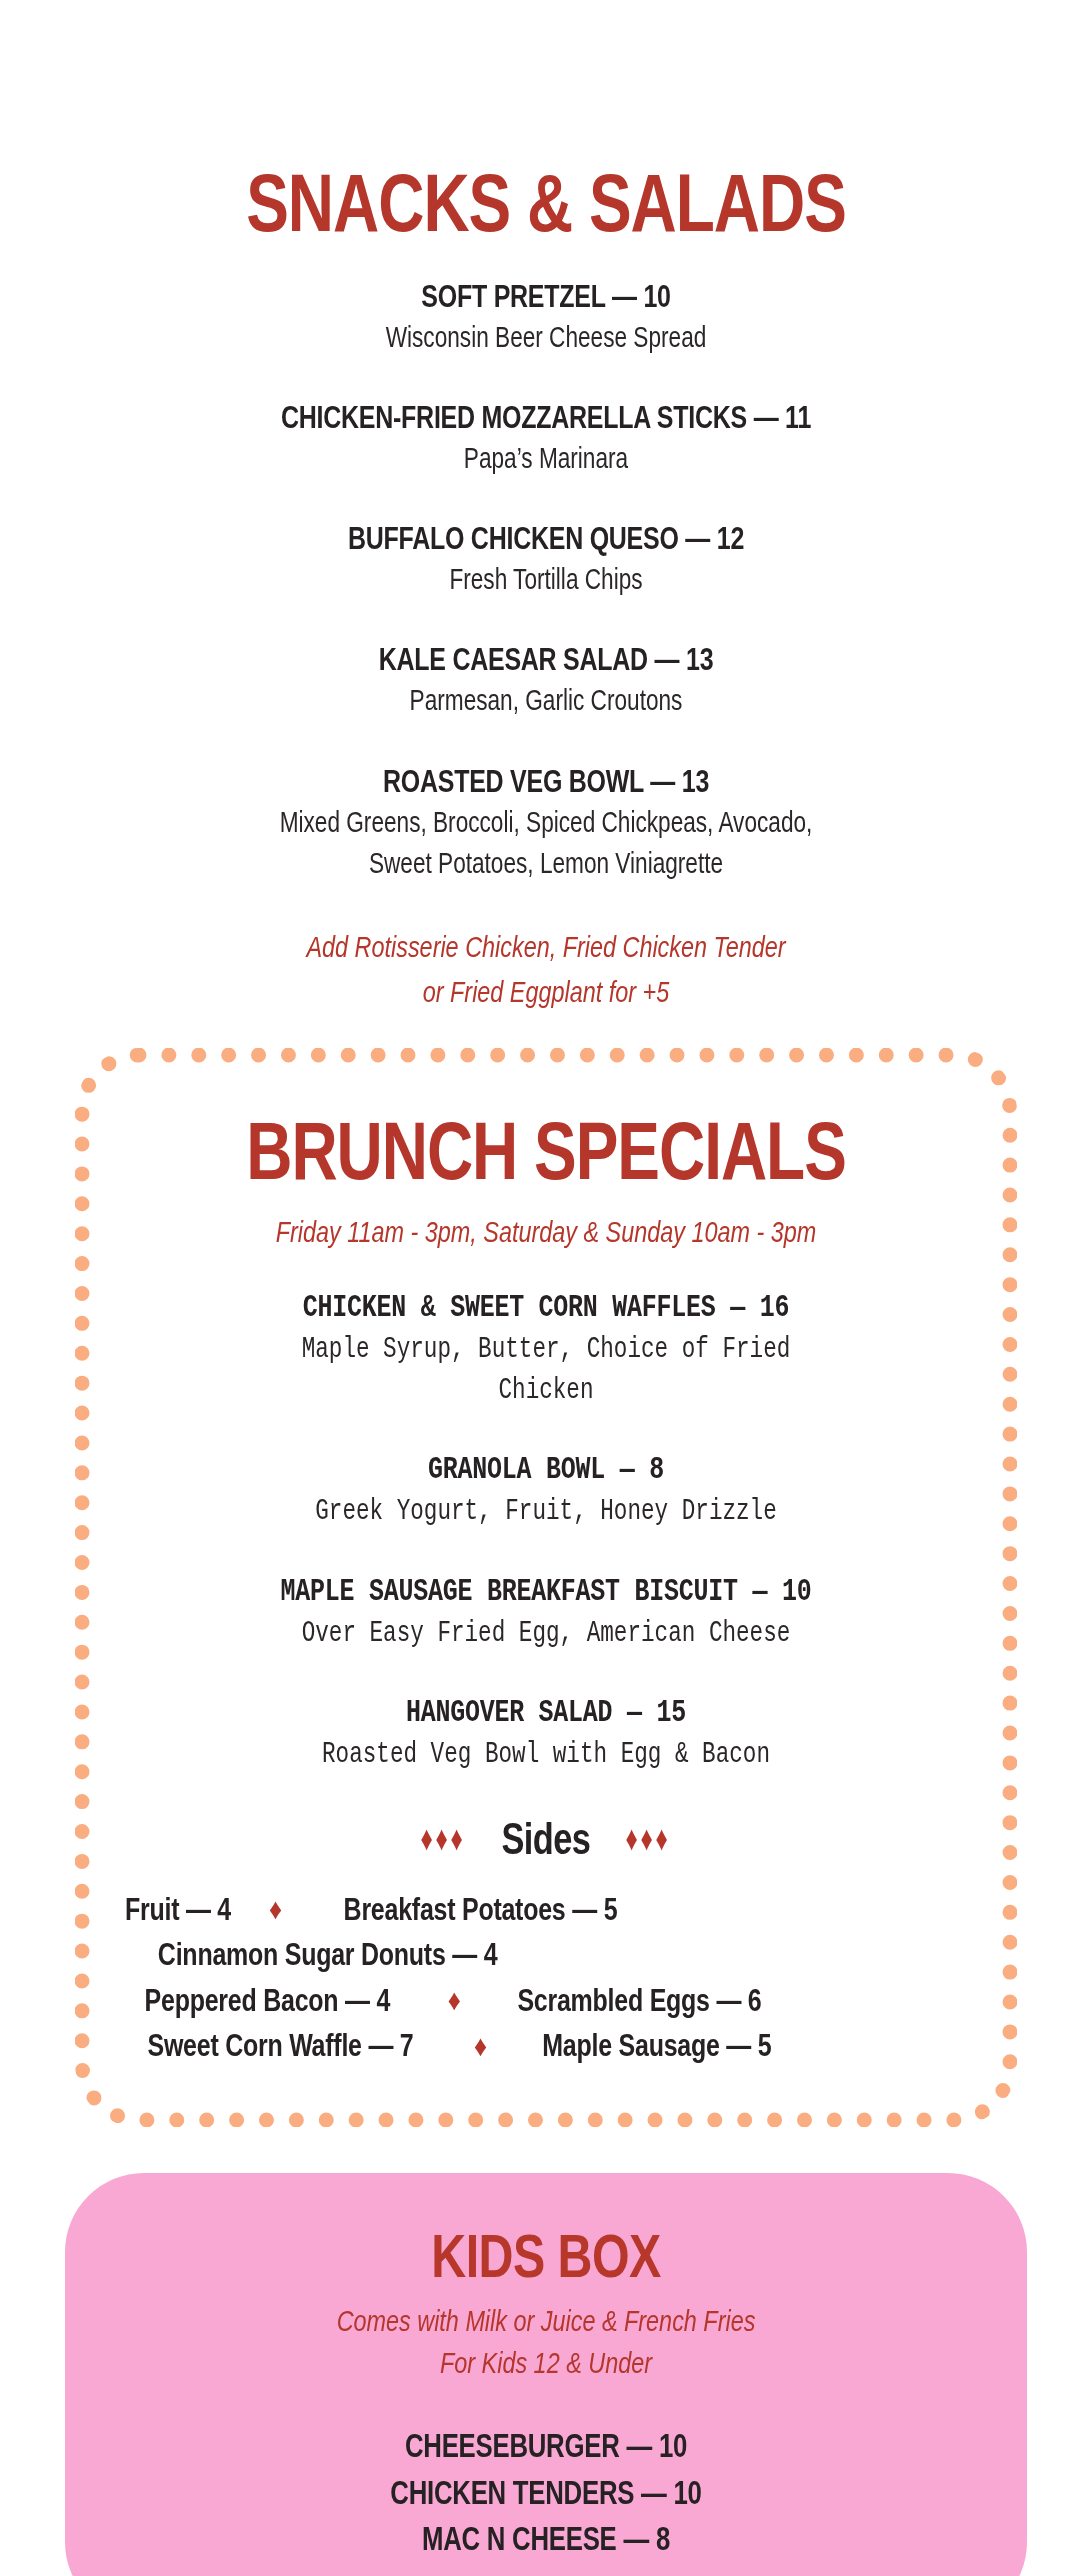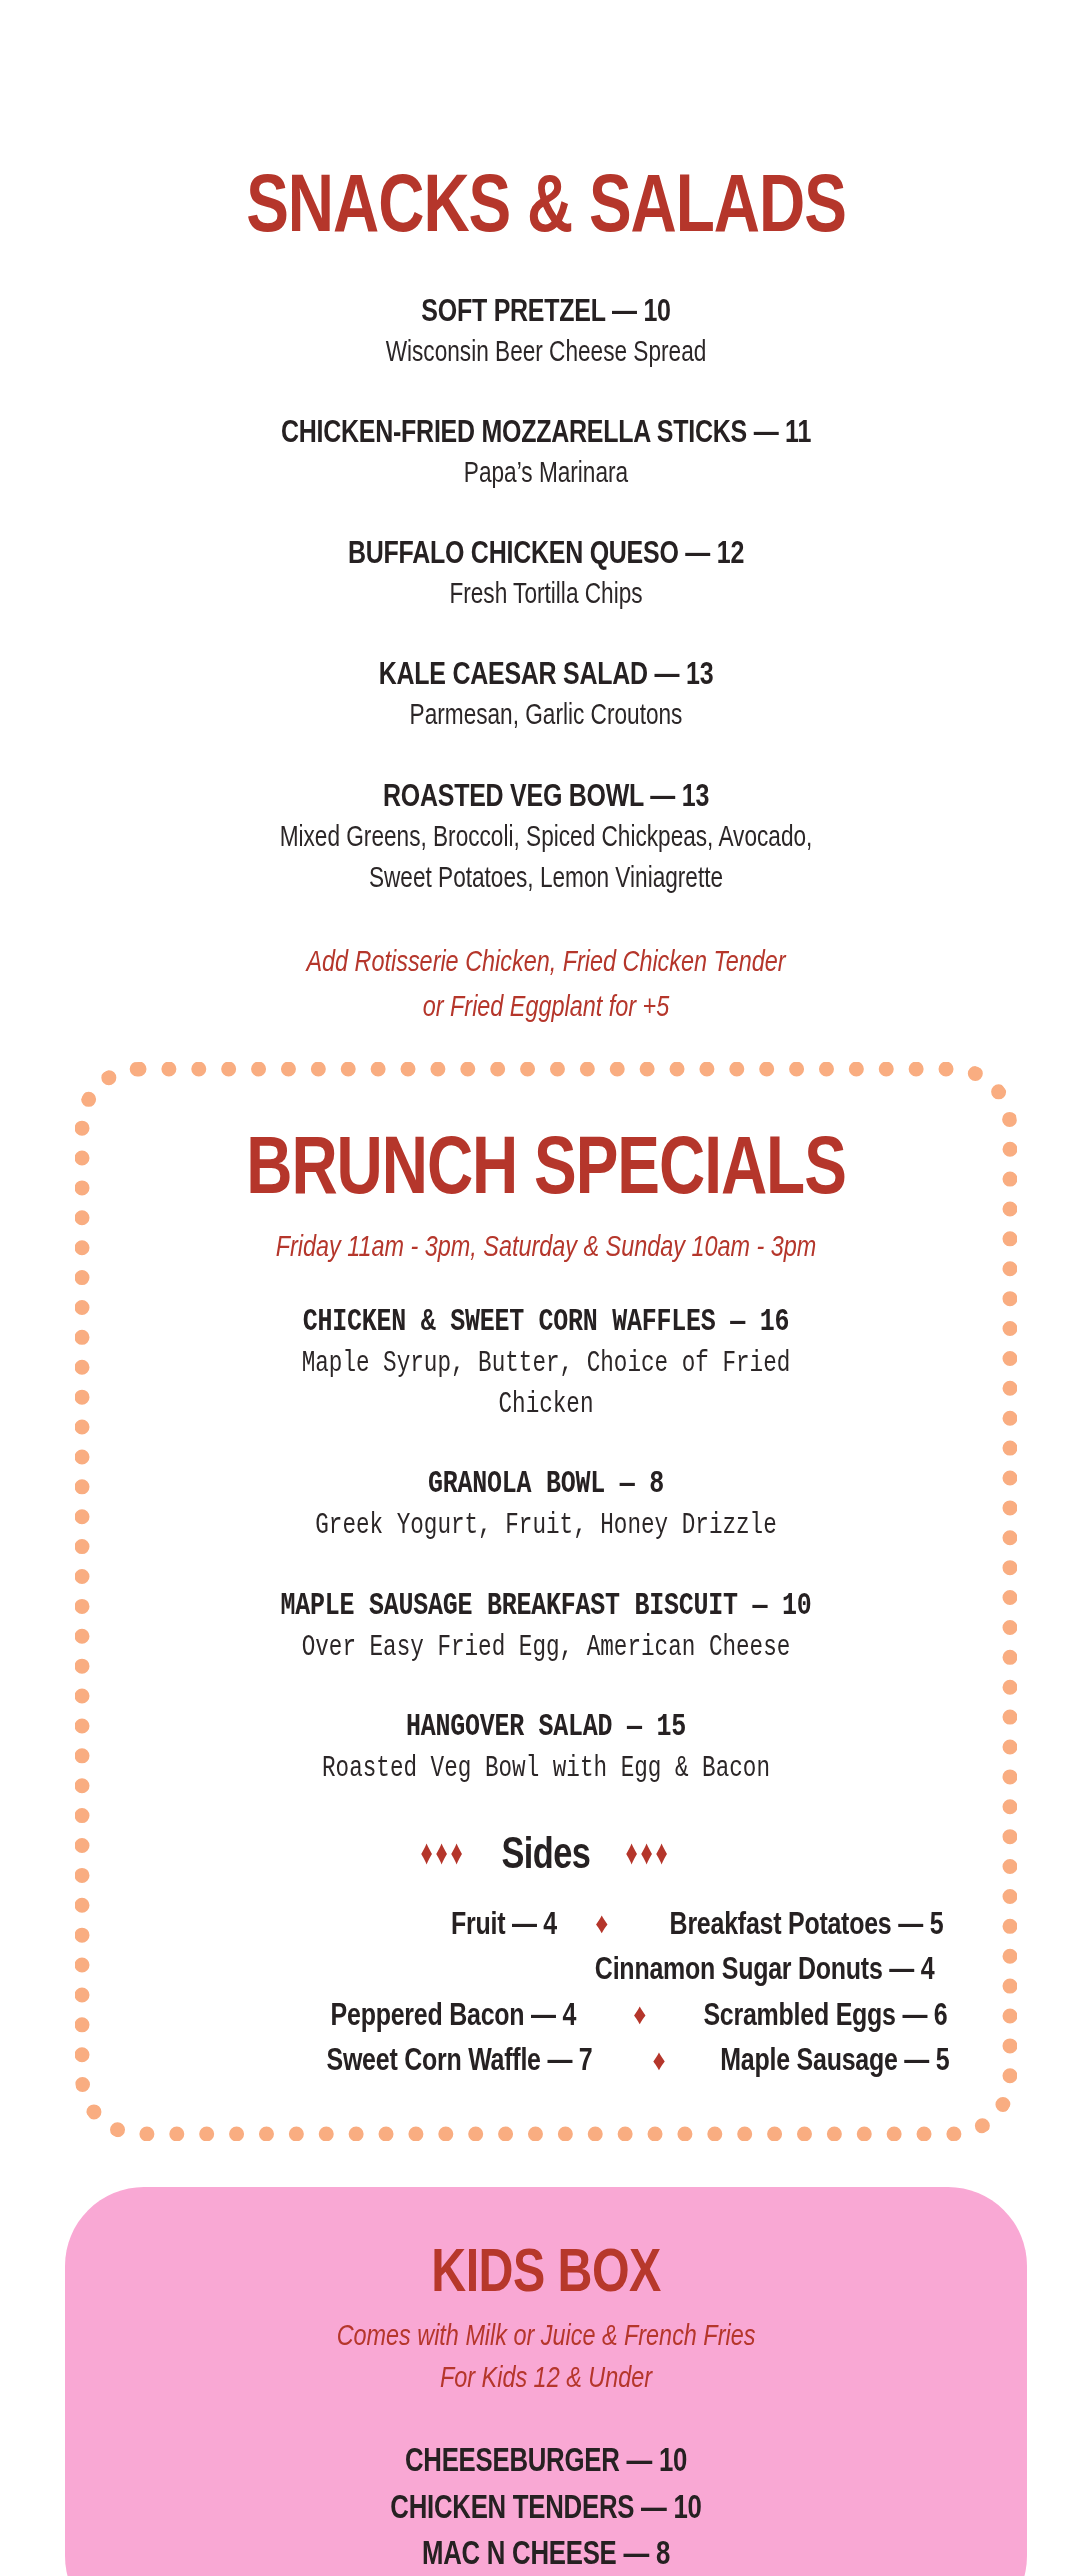--- a/index.html
+++ b/index.html
@@ -8,21 +8,21 @@
     font-family:"Liberation Sans", sans-serif;color:#262122;
     overflow:hidden;
   }
   .page{width:1092px;height:2092px;text-align:center;}
   .cond{display:block;transform:scaleX(0.78);transform-origin:50% 50%;}
   .menu-title{
     font-size:82px;font-weight:700;color:#B5362B;line-height:1.05;
     letter-spacing:-1.3px;margin:0;
   }
   .snacks{padding-top:160px;}
-  .items{margin-top:44px;}
+  .items{margin-top:30px;}
   .item{margin-bottom:39px;}
   .item-name{font-size:32px;font-weight:700;line-height:1.28;letter-spacing:-0.3px;}
   .item-desc{
     font-size:29px;font-weight:400;line-height:1.42;color:#2b2627;
     max-width:714px;margin-left:auto;margin-right:auto;
   }
   .red-italic{font-style:italic;color:#B5362B;}
   .note-line{font-size:30px;line-height:1.5;font-weight:400;}
   .note-block{margin-top:40px;}
   .brunch-box{
@@ -37,21 +37,21 @@
     display:flex;align-items:center;justify-content:center;
     margin-top:30px;gap:17.5px;
   }
   .sides-word{font-size:44px;font-weight:700;letter-spacing:-0.7px;}
   .tri-diamond{
     color:#B5362B;font-size:30px;letter-spacing:3.4px;font-weight:400;
     transform:scaleX(0.8) scaleY(1.15);display:inline-block;
   }
   .sides-rows{margin-top:23px;}
   .sides-row{
-    display:flex;justify-content:flex-end;align-items:baseline;
+    display:flex;justify-content:flex-start;align-items:baseline;
     font-size:32px;font-weight:700;line-height:1.42;letter-spacing:-0.3px;
   }
   .side-cell{display:inline-block;transform:scaleX(0.78);transform-origin:50% 50%;}
   .diamond-sep{
     color:#B5362B;font-size:25.6px;margin:0 23px;align-self:center;
     transform:scaleY(1.15);font-weight:400;
   }
   .kids-box{
     box-sizing:border-box;width:962px;margin:46px auto 0 auto;
     background:#f9a8d4;border-radius:79px;

